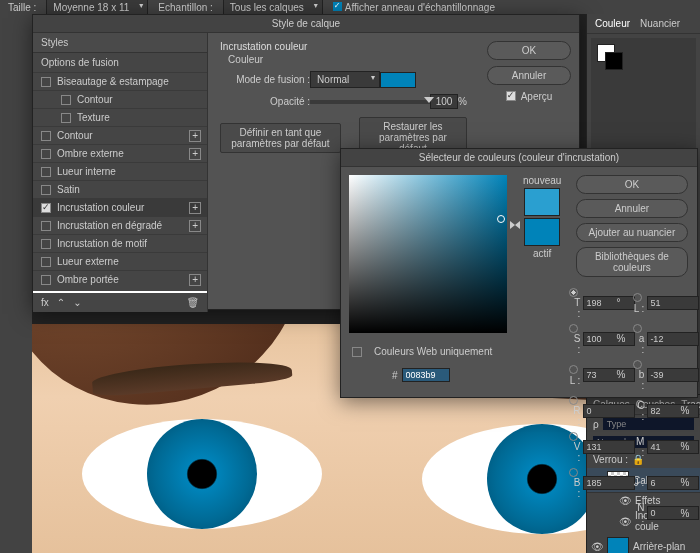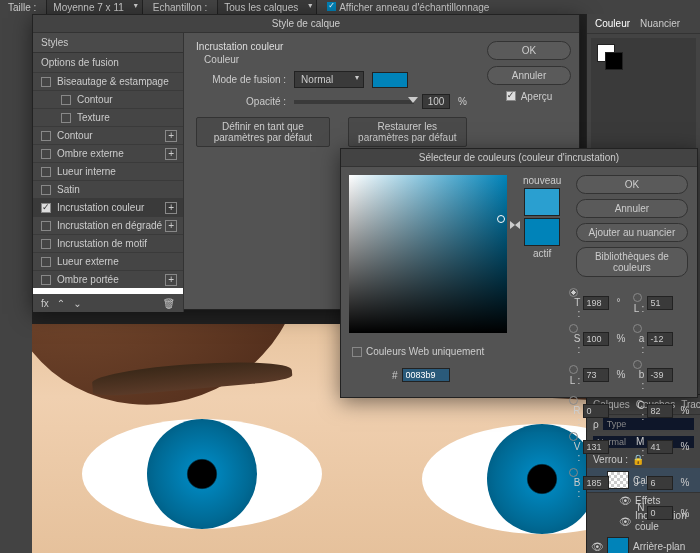--- a/index.html
+++ b/index.html
@@ -27,26 +27,26 @@
 .style-left{width:176px;background:#454545;border-right:1px solid #333;display:flex;flex-direction:column}
 .style-hdr{padding:4px 8px;background:#4a4a4a;font-size:10px}
 .style-sub{padding:4px 8px;font-size:10px;border-top:1px solid #333}
 .style-row{display:flex;align-items:center;padding:3px 8px;gap:6px;border-top:1px solid #3a3a3a;font-size:10px;position:relative}
 .style-row.indent{padding-left:28px}
 .style-row.sel{background:#3a3a3a}
 .cb{width:10px;height:10px;border:1px solid #888;display:inline-block;flex-shrink:0}
 .cb.on{background:#ddd;position:relative}
 .cb.on::after{content:"✓";position:absolute;font-size:9px;color:#333;left:0;top:-2px}
 .plus{position:absolute;right:6px;width:12px;height:12px;border:1px solid #888;text-align:center;line-height:10px;font-size:10px}
-.style-foot{margin-top:auto;padding:4px 8px;border-top:6px solid #ffffff;display:flex;gap:8px;font-size:10px}
+.style-foot{margin-top:auto;padding:4px 8px;border-top:2px solid #ffffff;display:flex;gap:8px;font-size:10px}
 .style-foot .trash{margin-left:auto}
 .style-mid{flex:1;padding:8px 12px}
 .mid-title{color:#ddd;font-size:10px;margin-bottom:2px}
 .mid-sub{font-size:10px;margin-bottom:6px;margin-left:8px}
-.mid-row{display:flex;align-items:center;gap:8px;margin-bottom:6px;font-size:10px}
+.mid-row{display:flex;align-items:center;gap:0;margin-bottom:6px;font-size:10px}
 .mid-row .lbl{width:90px;text-align:right}
 .dd{background:#3a3a3a;border:1px solid #222;padding:2px 18px 2px 6px;position:relative;min-width:70px}
 .dd::after{content:"▾";position:absolute;right:4px;top:1px;font-size:8px}
 .slider{width:120px;height:4px;background:#3a3a3a;position:relative}
 .slider::after{content:"";position:absolute;right:-4px;top:-3px;width:0;height:0;border-left:5px solid transparent;border-right:5px solid transparent;border-top:6px solid #ccc}
 .num{background:#3a3a3a;border:1px solid #222;padding:1px 4px;min-width:28px;text-align:center}
 .swatch{width:36px;height:16px;background:#0083b9;border:1px solid #222}
 .btn{background:#5a5a5a;border:1px solid #333;border-radius:10px;padding:3px 0;text-align:center;font-size:10px;cursor:pointer}
 .btn.flat{border-radius:2px;padding:3px 8px;background:#4a4a4a}
 .style-right{width:100px;padding:8px;display:flex;flex-direction:column;gap:6px}
@@ -63,24 +63,24 @@
 .cp-mid{width:48px;display:flex;flex-direction:column;align-items:center;gap:2px;font-size:9px}
 .cp-sw{width:36px;height:28px;border:1px solid #222}
 .cp-sw.new{background:#2a9fd0}
 .cp-sw.cur{background:#0083b9}
 .cp-right{flex:1;display:flex;flex-direction:column;gap:5px}
 .cp-right .btn{width:112px;align-self:center}
 .cp-vals{display:grid;grid-template-columns:auto 30px 14px auto 30px 14px;gap:3px 3px;font-size:9px;align-items:center;margin-top:4px}
 .cp-vals .rad{width:9px;height:9px;border:1px solid #888;border-radius:50%;display:inline-block;margin-right:2px;vertical-align:middle}
 .cp-vals .rad.on{background:radial-gradient(circle,#ccc 40%,transparent 45%)}
 .cp-vals .lab{text-align:right}
-.cp-vals input{background:#3a3a3a;border:1px solid #222;width:26px;padding:1px 2px;color:#ccc;font-size:9px;text-align:left}
+.cp-vals input{background:#3a3a3a;border:1px solid #222;width:52px;padding:1px 2px;color:#ccc;font-size:9px;text-align:left}
 .cp-hex{position:absolute;left:392px;top:368px;display:flex;gap:4px;align-items:center;font-size:9px;z-index:6}
 .cp-hex input{background:#2a5a7a;border:1px solid #222;width:48px;padding:1px 3px;color:#fff;font-size:9px}
-.cp-web{position:absolute;left:352px;top:346px;display:flex;gap:4px;align-items:center;font-size:9px;z-index:6}
+.cp-web{position:absolute;left:352px;top:346px;display:flex;gap:12px;align-items:center;font-size:9px;z-index:6}
 .rpanel{position:absolute;right:0;top:14px;width:114px;height:539px;background:#434343;border-left:1px solid #222}
 .rpanel .tabs{display:flex;gap:10px;padding:4px 8px;font-size:10px;border-bottom:1px solid #333}
 .rpanel .tabs .act{color:#fff}
 .rpanel .well{height:112px;background:#3a3a3a;margin:4px;position:relative}
 .rpanel .well .fg{position:absolute;left:6px;top:6px;width:18px;height:18px;background:#fff;border:1px solid #222}
 .rpanel .well .bg{position:absolute;left:14px;top:14px;width:18px;height:18px;background:#000;border:1px solid #222}
 .layers{border-top:1px solid #222}
 .layers .tabs2{display:flex;gap:6px;padding:4px 6px;font-size:9px;border-bottom:1px solid #333}
 .layers .opts{padding:3px 6px;display:flex;gap:4px;font-size:9px;align-items:center}
 .layers .dd2{flex:1;background:#0f172a;padding:1px 4px;font-size:9px;color:#888}
@@ -90,21 +90,21 @@
 .thumb{width:22px;height:18px;background:#888;border:1px solid #222}
 .thumb.bl{background:#0083b9}
 .thumb.checker{background:repeating-conic-gradient(#ccc 0 25%,#fff 0 50%) 0 0/6px 6px}
 .fx-row{padding:2px 4px 2px 32px;font-size:9px;display:flex;align-items:center;gap:4px}
 </style>
 </head>
 <body>
 
 <div class="topbar">
   <span class="lbl">Taille :</span>
-  <span class="dd">Moyenne 7 x 11</span>
+  <span class="dd">Moyenne 18 x 11</span>
   <span class="lbl">Echantillon :</span>
   <span class="dd">Tous les calques</span>
   <span><span class="check"></span><span>Afficher anneau d'échantillonnage</span></span>
 </div>
 
 <div class="canvas">
   <div class="eyes">
     <div class="hair"></div>
     <div class="brow l"></div>
       <div class="brow r"></div>

